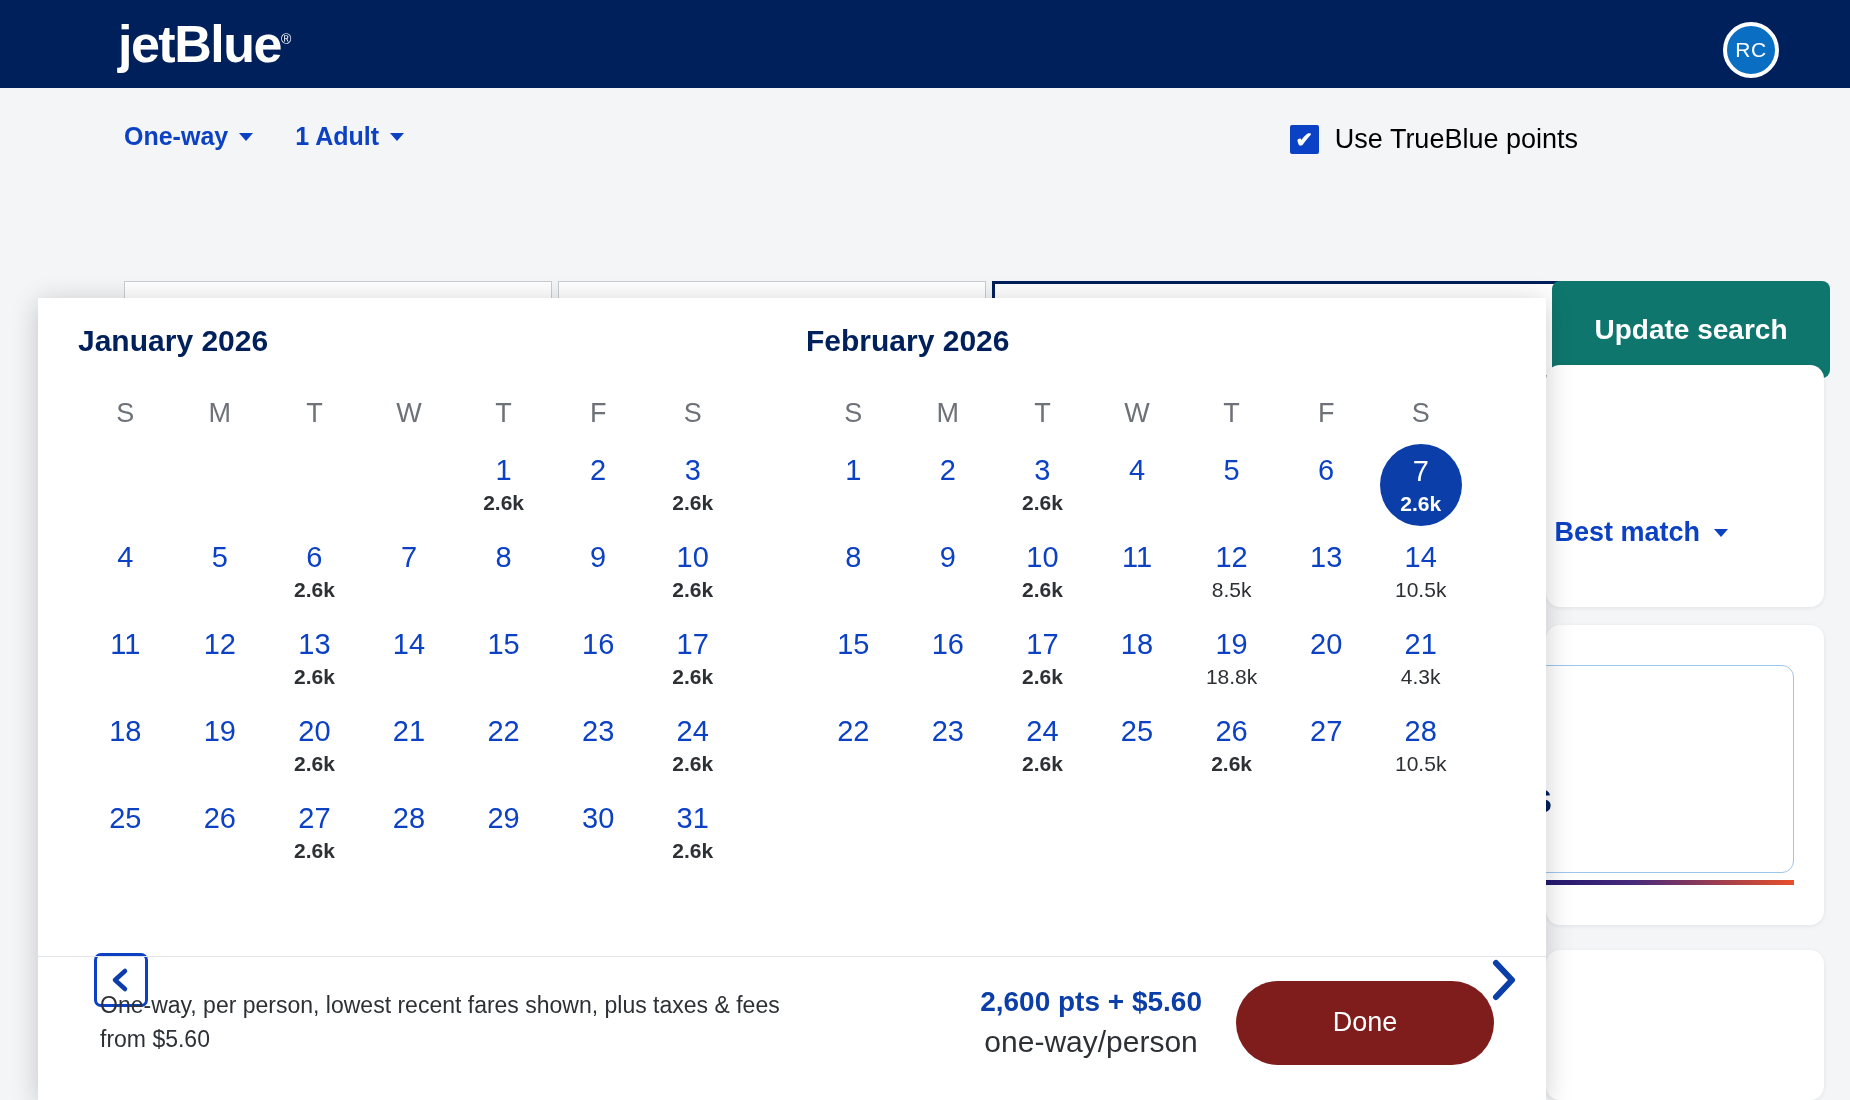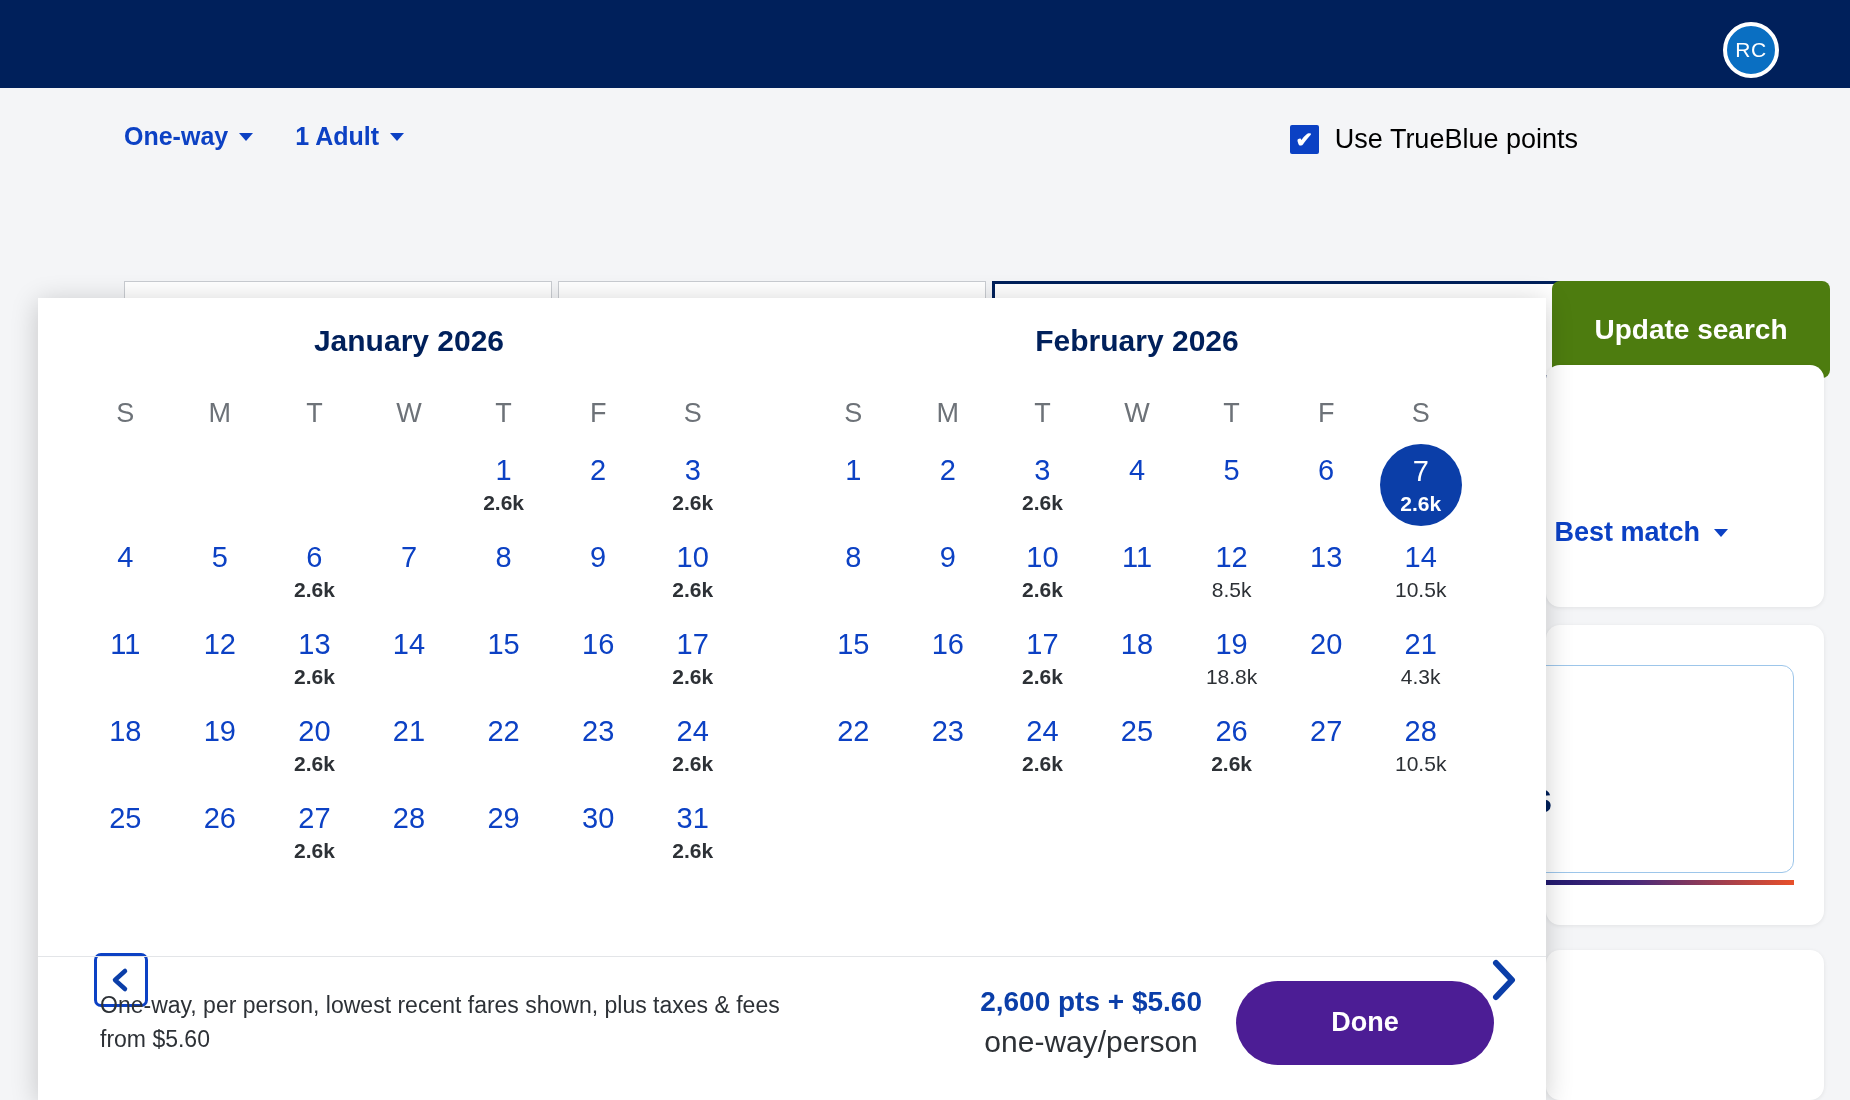--- a/index.html
+++ b/index.html
@@ -68,21 +68,21 @@
     width: 570px; margin-left: 6px; border: 3px solid #00205b;
     padding: 14px 24px 0 26px;
   }
   .swap {
     position: absolute; left: 416px; top: 221px; z-index: 5;
     width: 42px; height: 62px; background: #fff; border: 1px solid #dfe2e6;
     border-radius: 21px; display: flex; align-items: center; justify-content: center;
   }
   .updatebtn {
     position: absolute; left: 1552px; top: 193px;
-    width: 278px; height: 97px; background: #4d7c0f; border: none;
+    width: 278px; height: 97px; background: #0f766e; border: none;
     border-radius: 8px; color: #ffffff; font-size: 28px; font-weight: 700;
     cursor: pointer; font-family: "Liberation Sans", sans-serif;
   }
 
   
   .bgcard {
     position: absolute; background: #ffffff; border-radius: 14px;
     box-shadow: 0 1px 4px rgba(0,0,0,.08);
   }
   .card-sort { left: 1546px; top: 365px; width: 278px; height: 242px; }
@@ -111,21 +111,21 @@
     position: absolute; left: 38px; top: 298px;
     width: 1508px; height: 802px; background: #ffffff;
     box-shadow: 0 4px 26px rgba(0,0,0,.20);
     z-index: 20;
   }
   .months { display: flex; padding-top: 26px; }
   .month { width: 662px; }
   .month:first-child { margin-left: 40px; }
   .month:last-child { margin-left: 66px; }
   .mtitle {
-    text-align: center; color: #00205b; font-size: 30px; font-weight: 700;
+    text-align: left; color: #00205b; font-size: 30px; font-weight: 700;
     margin-bottom: 40px;
   }
   .dowrow, .weekrow { display: grid; grid-template-columns: repeat(7, 1fr); }
   .dow {
     text-align: center; color: #6d7278; font-size: 27px; font-weight: 400;
     padding-bottom: 26px;
   }
   .cell {
     height: 87px; display: flex; flex-direction: column;
     align-items: center; justify-content: flex-start; position: relative;
@@ -156,31 +156,34 @@
   }
   .fine {
     margin-left: 62px; width: 680px;
     font-size: 23px; color: #2d3136; line-height: 1.45;
   }
   .fareblock { margin-left: auto; text-align: center; }
   .fare-main { color: #0b3ea8; font-size: 28px; font-weight: 700; white-space: nowrap; }
   .fare-sub { color: #2d3136; font-size: 30px; margin-top: 7px; }
   .donebtn {
     margin-left: 34px; margin-right: 52px;
-    width: 258px; height: 84px; background: #4c1d95; border: none;
-    border-radius: 44px; color: #ffffff; font-size: 27px; font-weight: 700;
+    width: 258px; height: 84px; background: #7f1d1d; border: none;
+    border-radius: 44px; color: #ffffff; font-size: 27px; font-weight: 400;
     cursor: pointer; font-family: "Liberation Sans", sans-serif;
   }
 </style>
 </head>
 <body>
 
 <div class="page">
 
   <div class="header">
+    <div class="logo">
+      <span>jetBlue</span><sup>®</sup>
+    </div>
     <div class="avatar">
       <span>RC</span>
     </div>
   </div>
 
   <div class="searchzone">
 
     <div class="opts">
       <div class="opt">
         <span>One-way</span>

